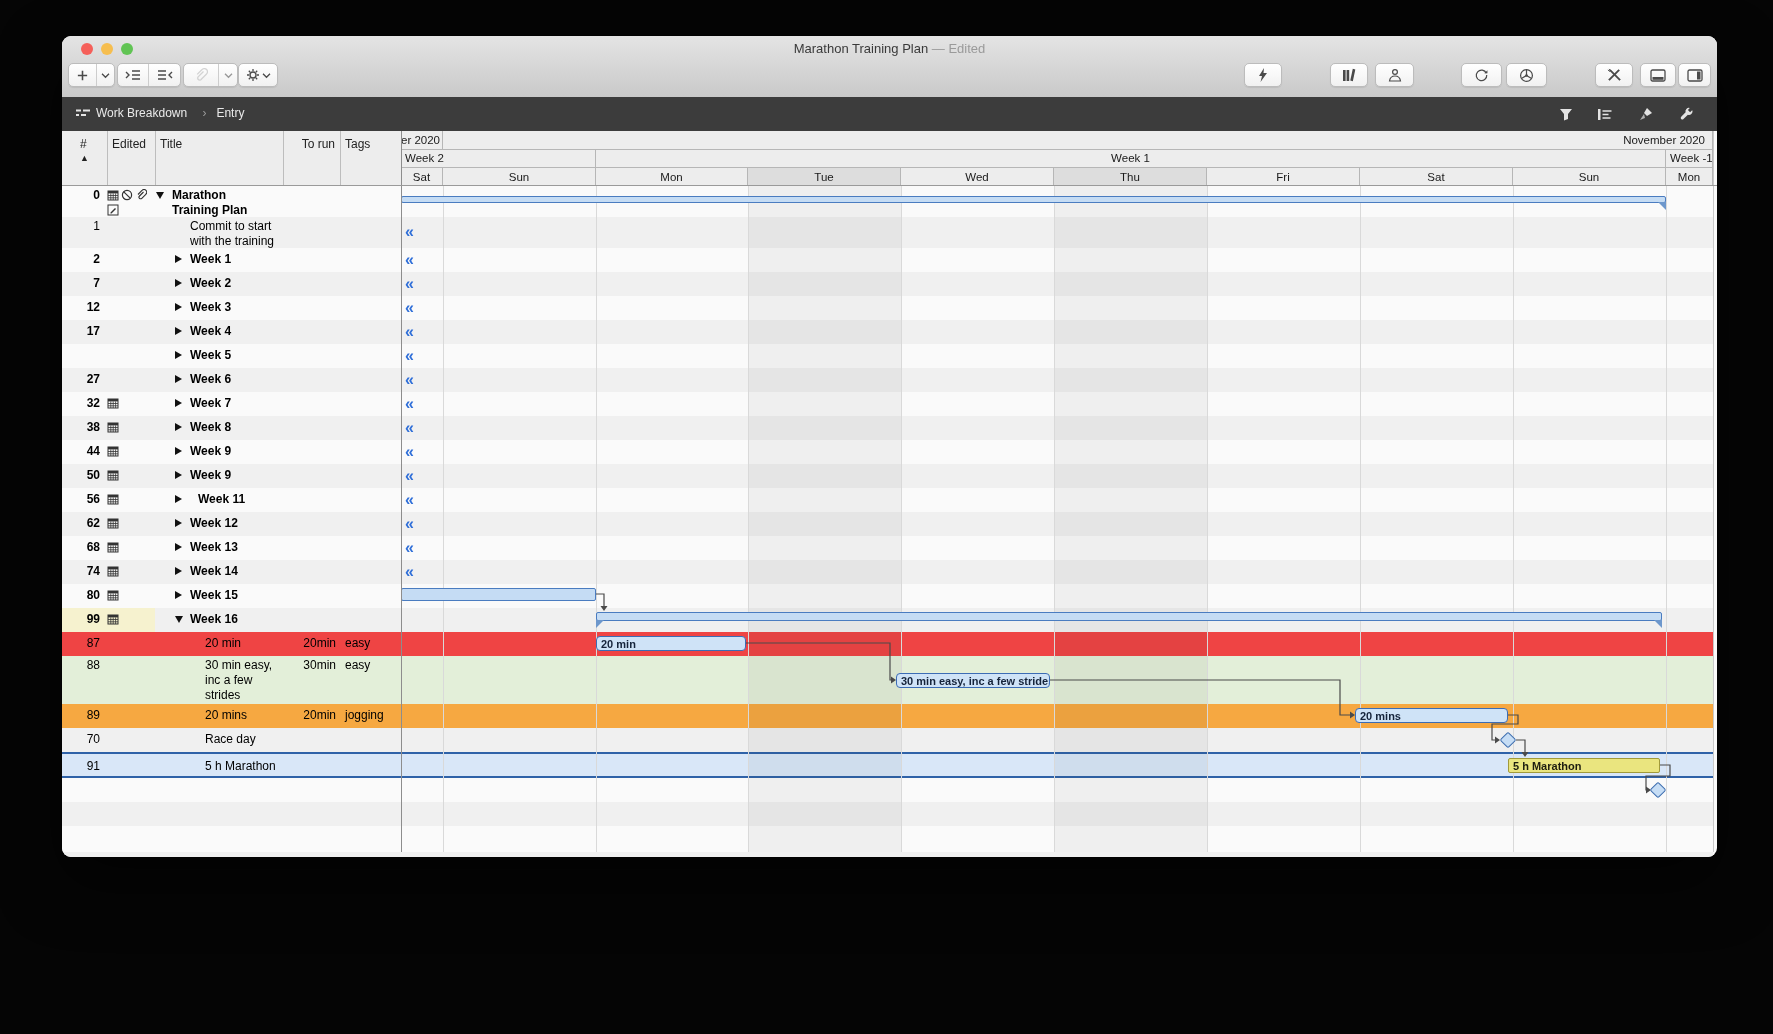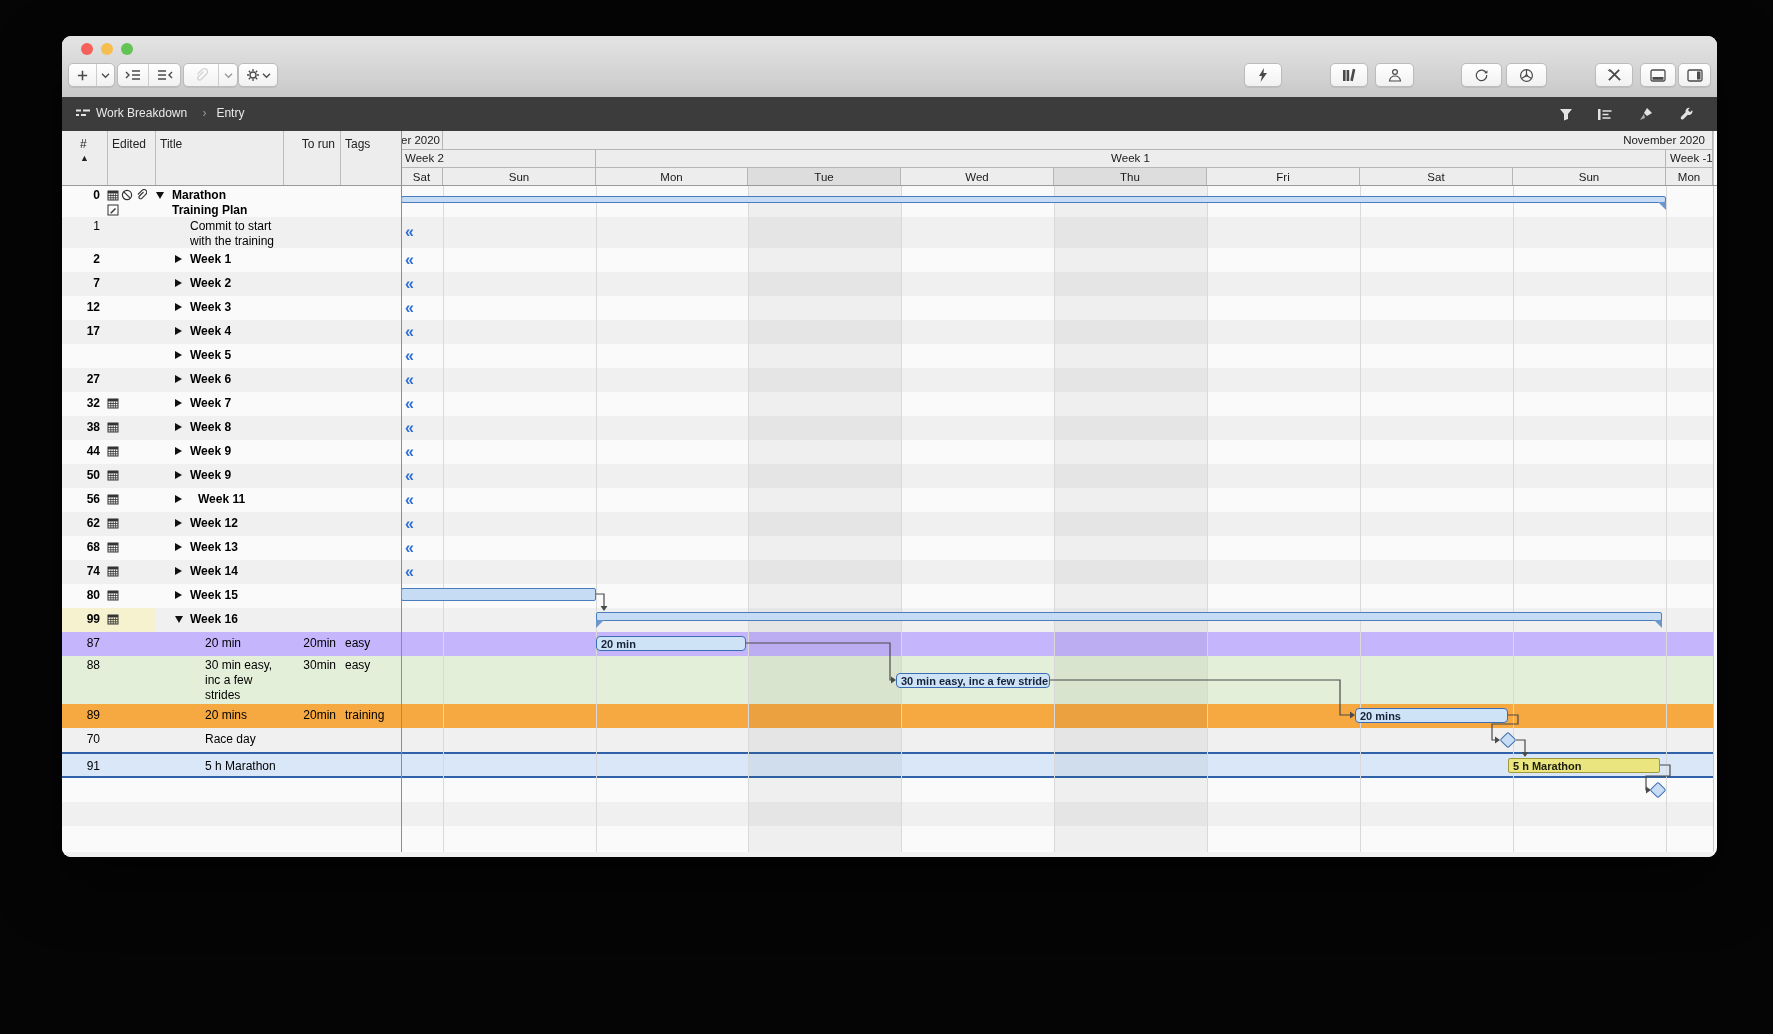--- a/index.html
+++ b/index.html
@@ -22,21 +22,21 @@
   .crumbbar .lbl{color:#e9e9e9;font-size:12px;}
   .crumb-ic{position:absolute;top:8px;width:18px;height:18px;display:flex;align-items:center;justify-content:center;}
   
   .hdr{position:absolute;background:#ededed;box-sizing:border-box;border-right:1px solid #b6b6b6;
        font-size:11.5px;color:#1a1a1a;overflow:hidden;white-space:nowrap;display:flex;align-items:center;}
   .hdr.shaded{background:#dddddd;}
   .thead-lbl{position:absolute;font-size:12px;color:#222;}
   
   .row{position:absolute;left:0;width:1651px;}
   .bg-white{background:#fafafa;} .bg-gray{background:#f0f0f0;}
-  .bg-green1{background:#c4b5fd;} .bg-green2{background:#e3efd9;}
+  .bg-green1{background:#ef4444;} .bg-green2{background:#e3efd9;}
   .bg-orange{background:#f6a841;}
   .bg-selected{background:#d9e7f8;border-top:2px solid #2f62a8;border-bottom:2px solid #2f62a8;box-sizing:border-box;}
   .cell{position:absolute;font-size:12px;color:#000;white-space:nowrap;}
   .num{width:38px;text-align:right;}
   .bold{font-weight:bold;}
   .tri{position:absolute;width:0;height:0;}
   .tri.closed{border-left:7px solid #111;border-top:4.5px solid transparent;border-bottom:4.5px solid transparent;}
   .tri.open{border-top:7px solid #111;border-left:4.5px solid transparent;border-right:4.5px solid transparent;}
   .chev{position:absolute;font-size:16px;font-weight:bold;color:#2e6ed8;line-height:18px;}
   .vline{position:absolute;width:1px;background:#d9d9d9;}
@@ -54,20 +54,23 @@
 </head>
 <body>
 
 <div class="stage">
   <div class="win" id="app">
 
     <div class="chrome">
       <span class="tl" id="tl-close" style="left: 19px; background: rgb(245, 96, 90);"></span>
       <span class="tl" id="tl-min" style="left: 39px; background: rgb(246, 190, 79);"></span>
       <span class="tl" id="tl-zoom" style="left: 59px; background: rgb(97, 196, 84);"></span>
+      <div class="title">
+        <span>Marathon Training Plan</span>&nbsp;<span class="edited">— Edited</span>
+      </div>
       <div id="toolbar">
           <div class="tbtn-group" style="left: 6px;">
             <div class="tseg" style="width: 27px;">
               <span style="display: inline-flex;">
                 <svg width="13" height="13" viewBox="0 0 14 14">
                   <path d="M7 2v10M2 7h10" stroke="#4a4a4a" stroke-width="1.7" fill="none"></path>
                 </svg>
               </span>
             </div>
             <div class="tseg" style="width: 17px;">
@@ -482,21 +485,21 @@
             <div>inc a few</div>
             <div>strides</div>
           </div>
           <div class="cell" style="left: 221px; top: 2px; width: 53px; text-align: right; line-height: 15px;">30min</div>
           <div class="cell" style="left: 283px; top: 2px; line-height: 15px;">easy</div>
         </div>
         <div class="row bg-orange" style="top: 668px; height: 24px;">
           <div class="cell num" style="left: 0px; top: 4px; line-height: 15px;">89</div>
           <div class="cell" style="left: 143px; top: 4px; line-height: 15px;">20 mins</div>
           <div class="cell" style="left: 221px; top: 4px; width: 53px; text-align: right; line-height: 15px;">20min</div>
-          <div class="cell" style="left: 283px; top: 4px; line-height: 15px;">training</div>
+          <div class="cell" style="left: 283px; top: 4px; line-height: 15px;">jogging</div>
         </div>
         <div class="row bg-gray" style="top: 692px; height: 24px;">
           <div class="cell num" style="left: 0px; top: 4px; line-height: 15px;">70</div>
           <div class="cell" style="left: 143px; top: 4px; line-height: 15px;">Race day</div>
         </div>
         <div class="row bg-selected" style="top: 716px; height: 26px;">
           <div class="cell num" style="left: 0px; top: 5px; line-height: 15px;">91</div>
           <div class="cell" style="left: 143px; top: 5px; line-height: 15px;">5 h Marathon</div>
         </div>
         <div class="row bg-white" style="top: 775px; height: 24px; padding-left: 16px;">

